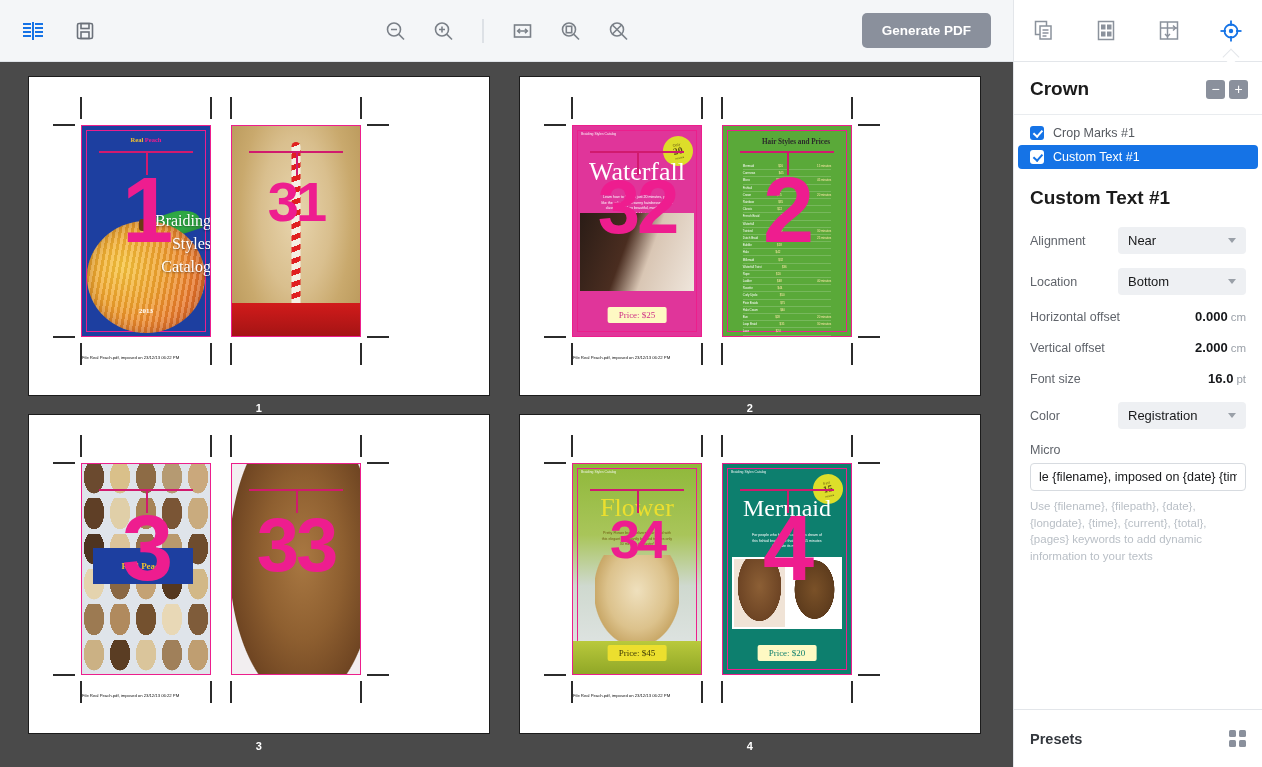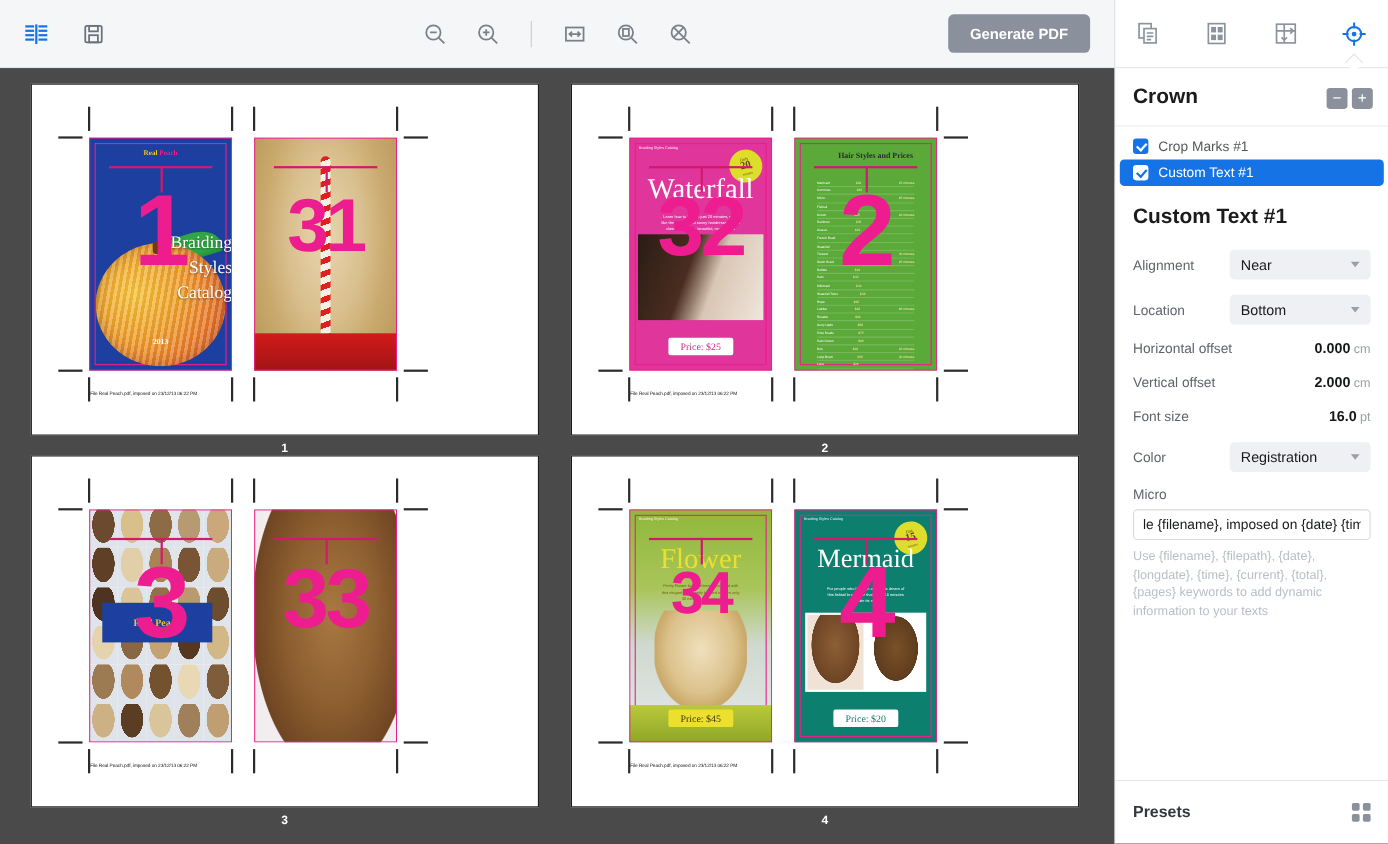--- a/index.html
+++ b/index.html
@@ -121,21 +121,21 @@
   .cover-pink { background: #e0359a; }
   .cover-pink .inner-rule { position:absolute; inset:5px; border:1.2px solid #ec1e8c; }
   .mag-top { position: absolute; top: 7px; left: 9px; font-size: 3.4px; color: rgba(255,255,255,.9); }
   .mag-title {
     position:absolute; left:0; right:0; text-align:center; color:#fff;
     font-family:"Liberation Serif", serif; font-weight: normal;
   }
   .mag-body { position:absolute; left:22%; right:22%; font-size:3.6px; color:#fff;
     text-align:center; line-height:1.55; }
   .price-box {
-    position:absolute; left:50%; transform:translateX(-50%); background:#ffffff;
+    position:absolute; left:50%; transform:translateX(-50%); background:#fef9c3;
     padding: 3px 11px; border-radius: 2px; font-family:"Liberation Serif", serif;
     font-size: 9px; color:#cf2d86; white-space: nowrap;
   }
   .badge-circle {
     position:absolute; width: 30px; height: 30px; border-radius:50%;
     background:#ddde2a; display:flex; flex-direction:column; align-items:center;
     justify-content:center; color:#5a4a12; transform: rotate(-14deg);
   }
   .badge-circle .bc-s { font-size:4px; font-family:"Liberation Serif", serif;}
   .badge-circle .bc-n { font-size:9.5px; font-weight:bold; line-height:1; font-family:"Liberation Serif", serif;}
@@ -355,21 +355,21 @@
               <div class="page" style="left: 202px; top: 48px; width: 130px; height: 212px;">
                 <div class="ph-img hair-blonde" style="position: absolute; inset: 0px;">
                   <div class="braid-red"></div>
                   <div class="shoulder-red"></div>
                 </div>
                 <div class="pg-border"></div>
                 <div class="reg-t" style="left: 0px; top: 0px; right: 0px; height: 60px;">
                   <div class="rt-h" style="left:14%;right:14%;top:26px"></div>
                   <div class="rt-v" style="left:50%;top:26px;height:24px"></div>
                 </div>
-                <div class="slot-num" style="font-size: 68px; left: 50%; top: 30%; transform: translate(-50%, -20%);">31</div>
+                <div class="slot-num" style="font-size: 56px; left: 50%; top: 30%; transform: translate(-50%, -20%);">31</div>
               </div>
               <div class="footer-text" style="left: 53px; top: 278px;">File Real Peach.pdf, imposed on 23/12/13 06:22 PM</div>
             </div>
             <div class="sheet-label">1</div>
           </div>
           <div class="sheet-cell">
             <div class="sheet">
               <div class="cmark cm-v" style="left: 51.3px; top: 20px;"></div>
               <div class="cmark cm-v" style="left: 51.3px; top: 266px;"></div>
               <div class="cmark cm-v" style="left: 181.3px; top: 20px;"></div>

